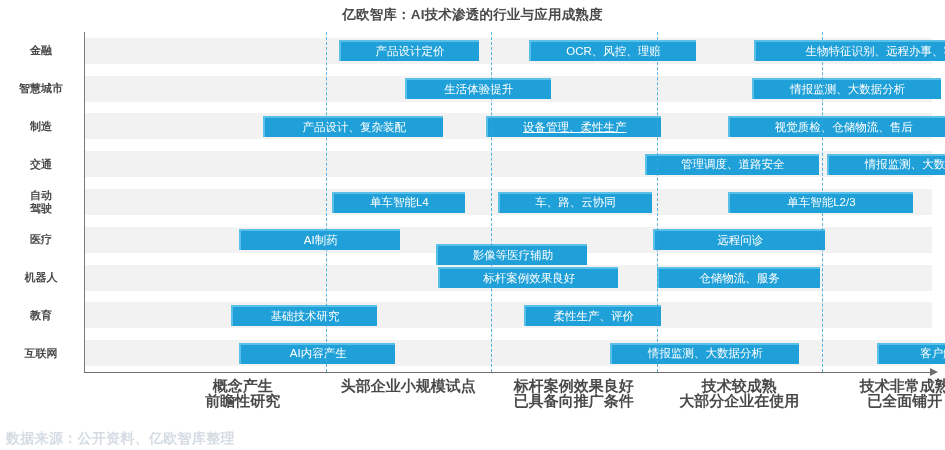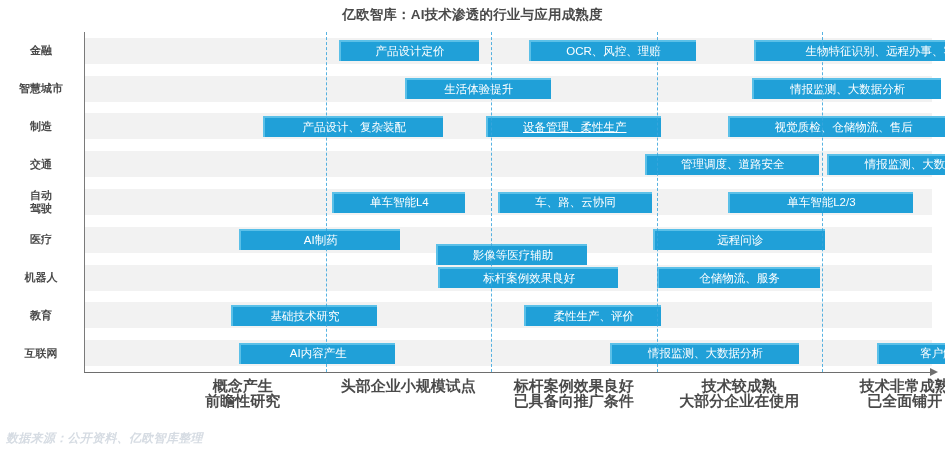--- a/index.html
+++ b/index.html
@@ -84,21 +84,21 @@
   .xlabel{
     position:absolute;top:0;
     text-align:center;
     font-size:15px;font-weight:bold;color:#4a4a4a;
     line-height:15px;
   }
   .xlabel span{display:block;}
 
   .source-note{
     position:absolute;left:6px;top:430px;
-    font-size:12px;color:#d6dce3;font-style:italic;font-weight:bold;
+    font-size:14px;color:#d6dce3;font-weight:bold;
     letter-spacing:.3px;
   }
 </style>
 </head>
 <body>
 
 <div id="chart-root">
 
   <div class="chart-title">亿欧智库：AI技术渗透的行业与应用成熟度</div>
 

